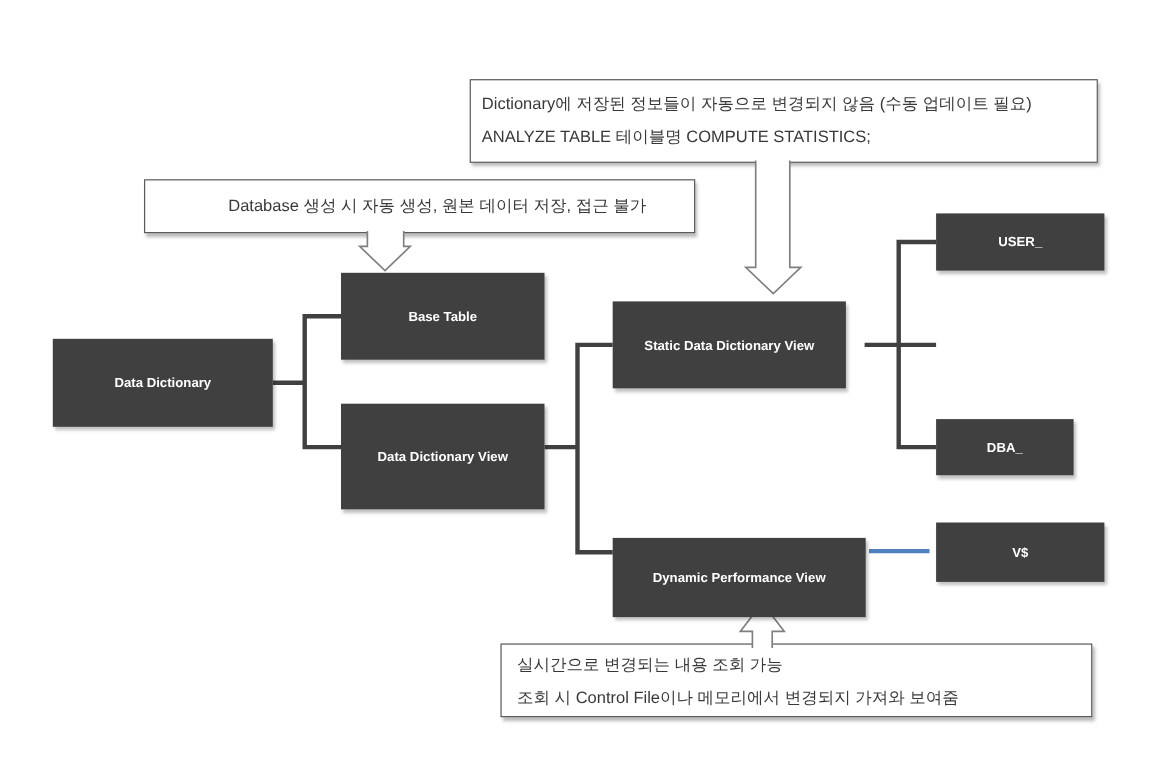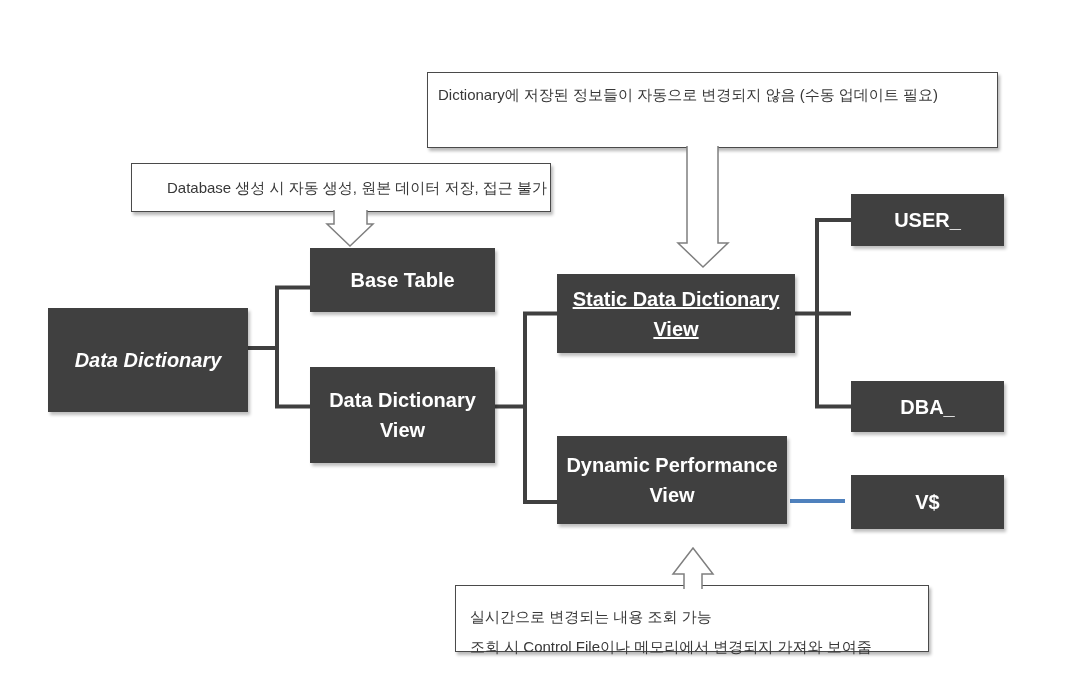--- a/index.html
+++ b/index.html
@@ -9,21 +9,21 @@
     height: 700px;
     background: #ffffff;
     overflow: hidden;
     font-family: "Liberation Sans", "DejaVu Sans", sans-serif;
   }
   .node {
     position: absolute;
     background: #404040;
     color: #ffffff;
     font-weight: bold;
-    font-size: 20px;
+    font-size: 12px;
     line-height: 30px;
     display: flex;
     align-items: center;
     justify-content: center;
     text-align: center;
     box-shadow: 2px 3px 3px rgba(0,0,0,0.25);
     box-sizing: border-box;
     padding: 0 8px;
   }
   .note {
@@ -38,46 +38,47 @@
   .note.single {
     display: flex;
     align-items: center;
     justify-content: center;
   }
   .note .line {
     line-height: 30px;
     white-space: nowrap;
   }
   #top-note   { left: 427px; top: 72px;  width: 571px; height: 76px; padding: 7px 10px; }
-  #left-note  { left: 131px; top: 163px; width: 420px; height: 49px; padding-left: 32px; }
-  #bottom-note{ left: 455px; top: 585px; width: 474px; height: 67px; padding: 16px 14px; }
+  #left-note  { left: 131px; top: 163px; width: 501px; height: 49px; padding-left: 32px; }
+  #bottom-note{ left: 455px; top: 585px; width: 538px; height: 67px; padding: 4px 14px; }
 
-  #n-data-dictionary { left: 48px;  top: 308px; width: 200px; height: 104px; font-style: italic; }
-  #n-base-table      { left: 310px; top: 248px; width: 185px; height: 64px; }
+  #n-data-dictionary { left: 48px;  top: 308px; width: 200px; height: 80px; }
+  #n-base-table      { left: 310px; top: 248px; width: 185px; height: 79px; }
   #n-dd-view         { left: 310px; top: 367px; width: 185px; height: 96px; }
-  #n-static-view     { left: 557px; top: 274px; width: 238px; height: 79px; text-decoration: underline; }
-  #n-dynamic-view    { left: 557px; top: 436px; width: 230px; height: 88px; }
+  #n-static-view     { left: 557px; top: 274px; width: 212px; height: 79px; }
+  #n-dynamic-view    { left: 557px; top: 489px; width: 230px; height: 72px; }
   #n-user            { left: 851px; top: 194px; width: 153px; height: 52px; }
   #n-all             { left: 851px; top: 288px; width: 153px; height: 51px; }
-  #n-dba             { left: 851px; top: 381px; width: 153px; height: 51px; }
+  #n-dba             { left: 851px; top: 381px; width: 125px; height: 51px; }
   #n-vdollar         { left: 851px; top: 475px; width: 153px; height: 54px; }
 
   #overlay {
     position: absolute;
     left: 0; top: 0;
     width: 1069px; height: 700px;
   }
 </style>
 </head>
 <body>
 
 <div id="canvas">
 
   <div class="note" id="top-note">
     <div class="line">Dictionary에 저장된 정보들이 자동으로 변경되지 않음 (수동 업데이트 필요)</div>
+    <div class="line">ANALYZE TABLE 테이블명 COMPUTE STATISTICS;</div>
   </div>
 
   <div class="note single" id="left-note">
     <div class="line">Database 생성 시 자동 생성, 원본 데이터 저장, 접근 불가</div>
   </div>
 
   <div class="note" id="bottom-note">
     <div class="line">실시간으로 변경되는 내용 조회 가능</div>
     <div class="line">조회 시 Control File이나 메모리에서 변경되지 가져와 보여줌</div>
   </div>

